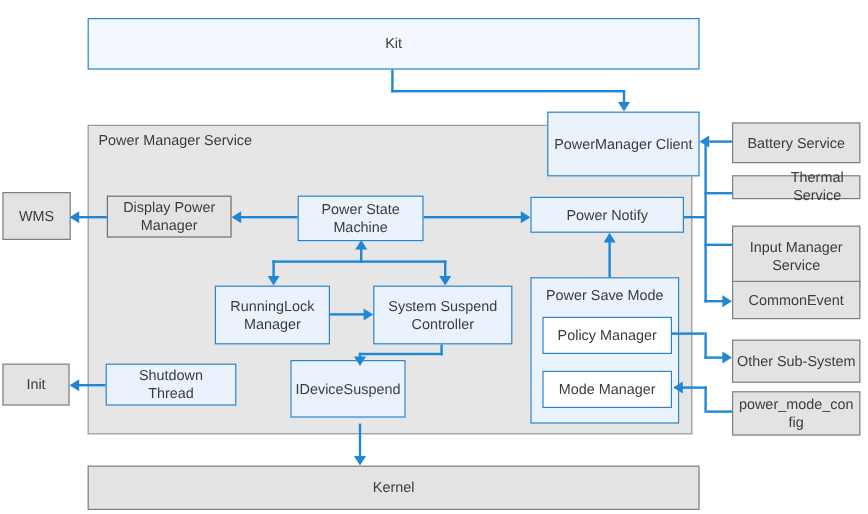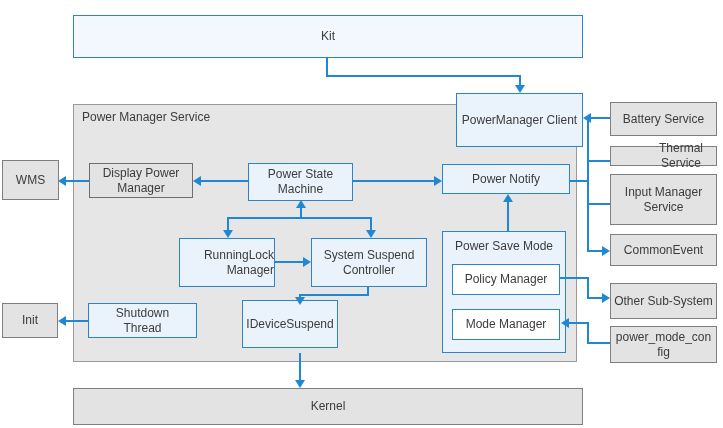--- a/index.html
+++ b/index.html
@@ -51,21 +51,21 @@
 
   <div class="box gray" style="left:2px;top:303px;width:56px;height:35px;">
     <span>Init</span>
   </div>
   <div class="box blue" style="left:442px;top:164px;width:128px;height:30px;">
     <span>Power Notify</span>
   </div>
   <div class="box blue" style="left:248px;top:163px;width:105px;height:38px;">
     <span>Power State Machine</span>
   </div>
-  <div class="box blue" style="left:179px;top:238px;width:96px;height:49px;text-align:right;">
+  <div class="box blue" style="left:179px;top:238px;width:96px;height:49px;">
     <span>RunningLock Manager</span>
   </div>
   <div class="box blue" style="left:311px;top:238px;width:116px;height:49px;">
     <span>System Suspend Controller</span>
   </div>
   <div class="box blue padwrap" style="left:88px;top:303px;width:109px;height:35px;">
     <span>Shutdown Thread</span>
   </div>
   <div class="box blue" style="left:242px;top:300px;width:96px;height:48px;">
     <span>IDeviceSuspend</span>
@@ -84,21 +84,21 @@
   <div class="box gray" style="left:610px;top:102px;width:107px;height:34px;">
     <span>Battery Service</span>
   </div>
 
   <div class="box blue" style="left:456px;top:93px;width:127px;height:54px;">
     <span>PowerManager Client</span>
   </div>
   <div class="box gray" style="left:610px;top:146px;width:107px;height:20px;padding-left:35px;">
     <span>Thermal Service</span>
   </div>
-  <div class="box gray" style="left:610px;top:174px;width:107px;height:51px;">
+  <div class="box gray" style="left:610px;top:188px;width:107px;height:51px;">
     <span>Input Manager Service</span>
   </div>
   <div class="box gray" style="left:610px;top:234px;width:107px;height:32px;">
     <span>CommonEvent</span>
   </div>
   <div class="box gray" style="left:610px;top:283px;width:107px;height:36px;">
     <span>Other Sub-System</span>
   </div>
   <div class="box gray breakall" style="left:610px;top:326px;width:107px;height:37px;">
     <span>power_mode_config</span>

